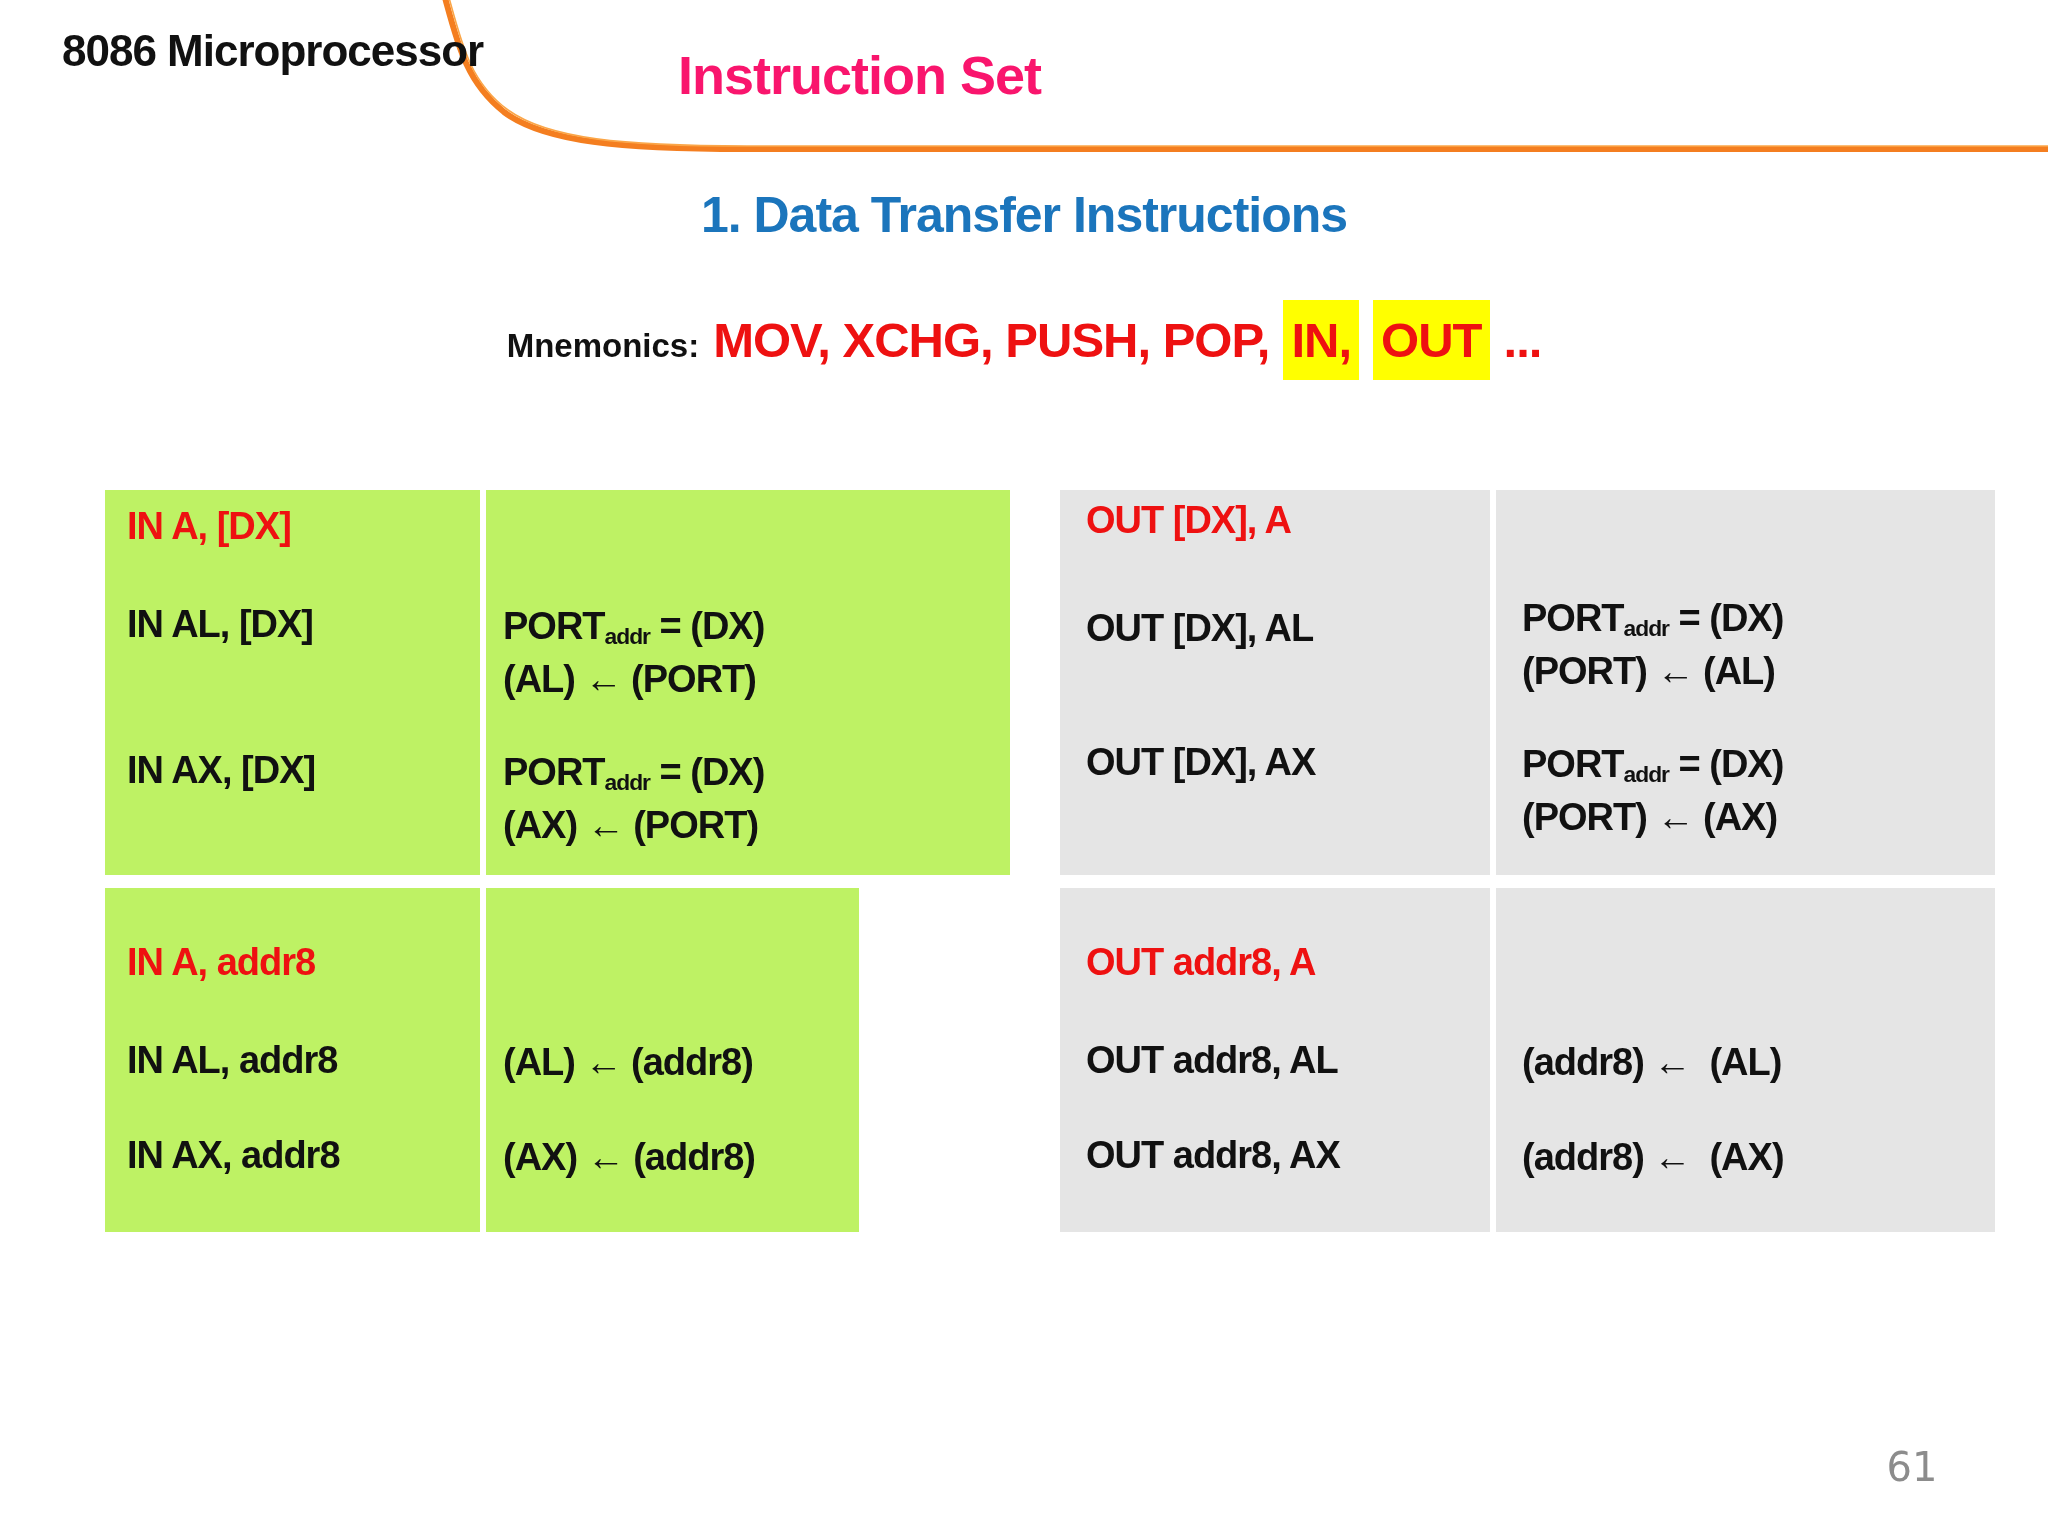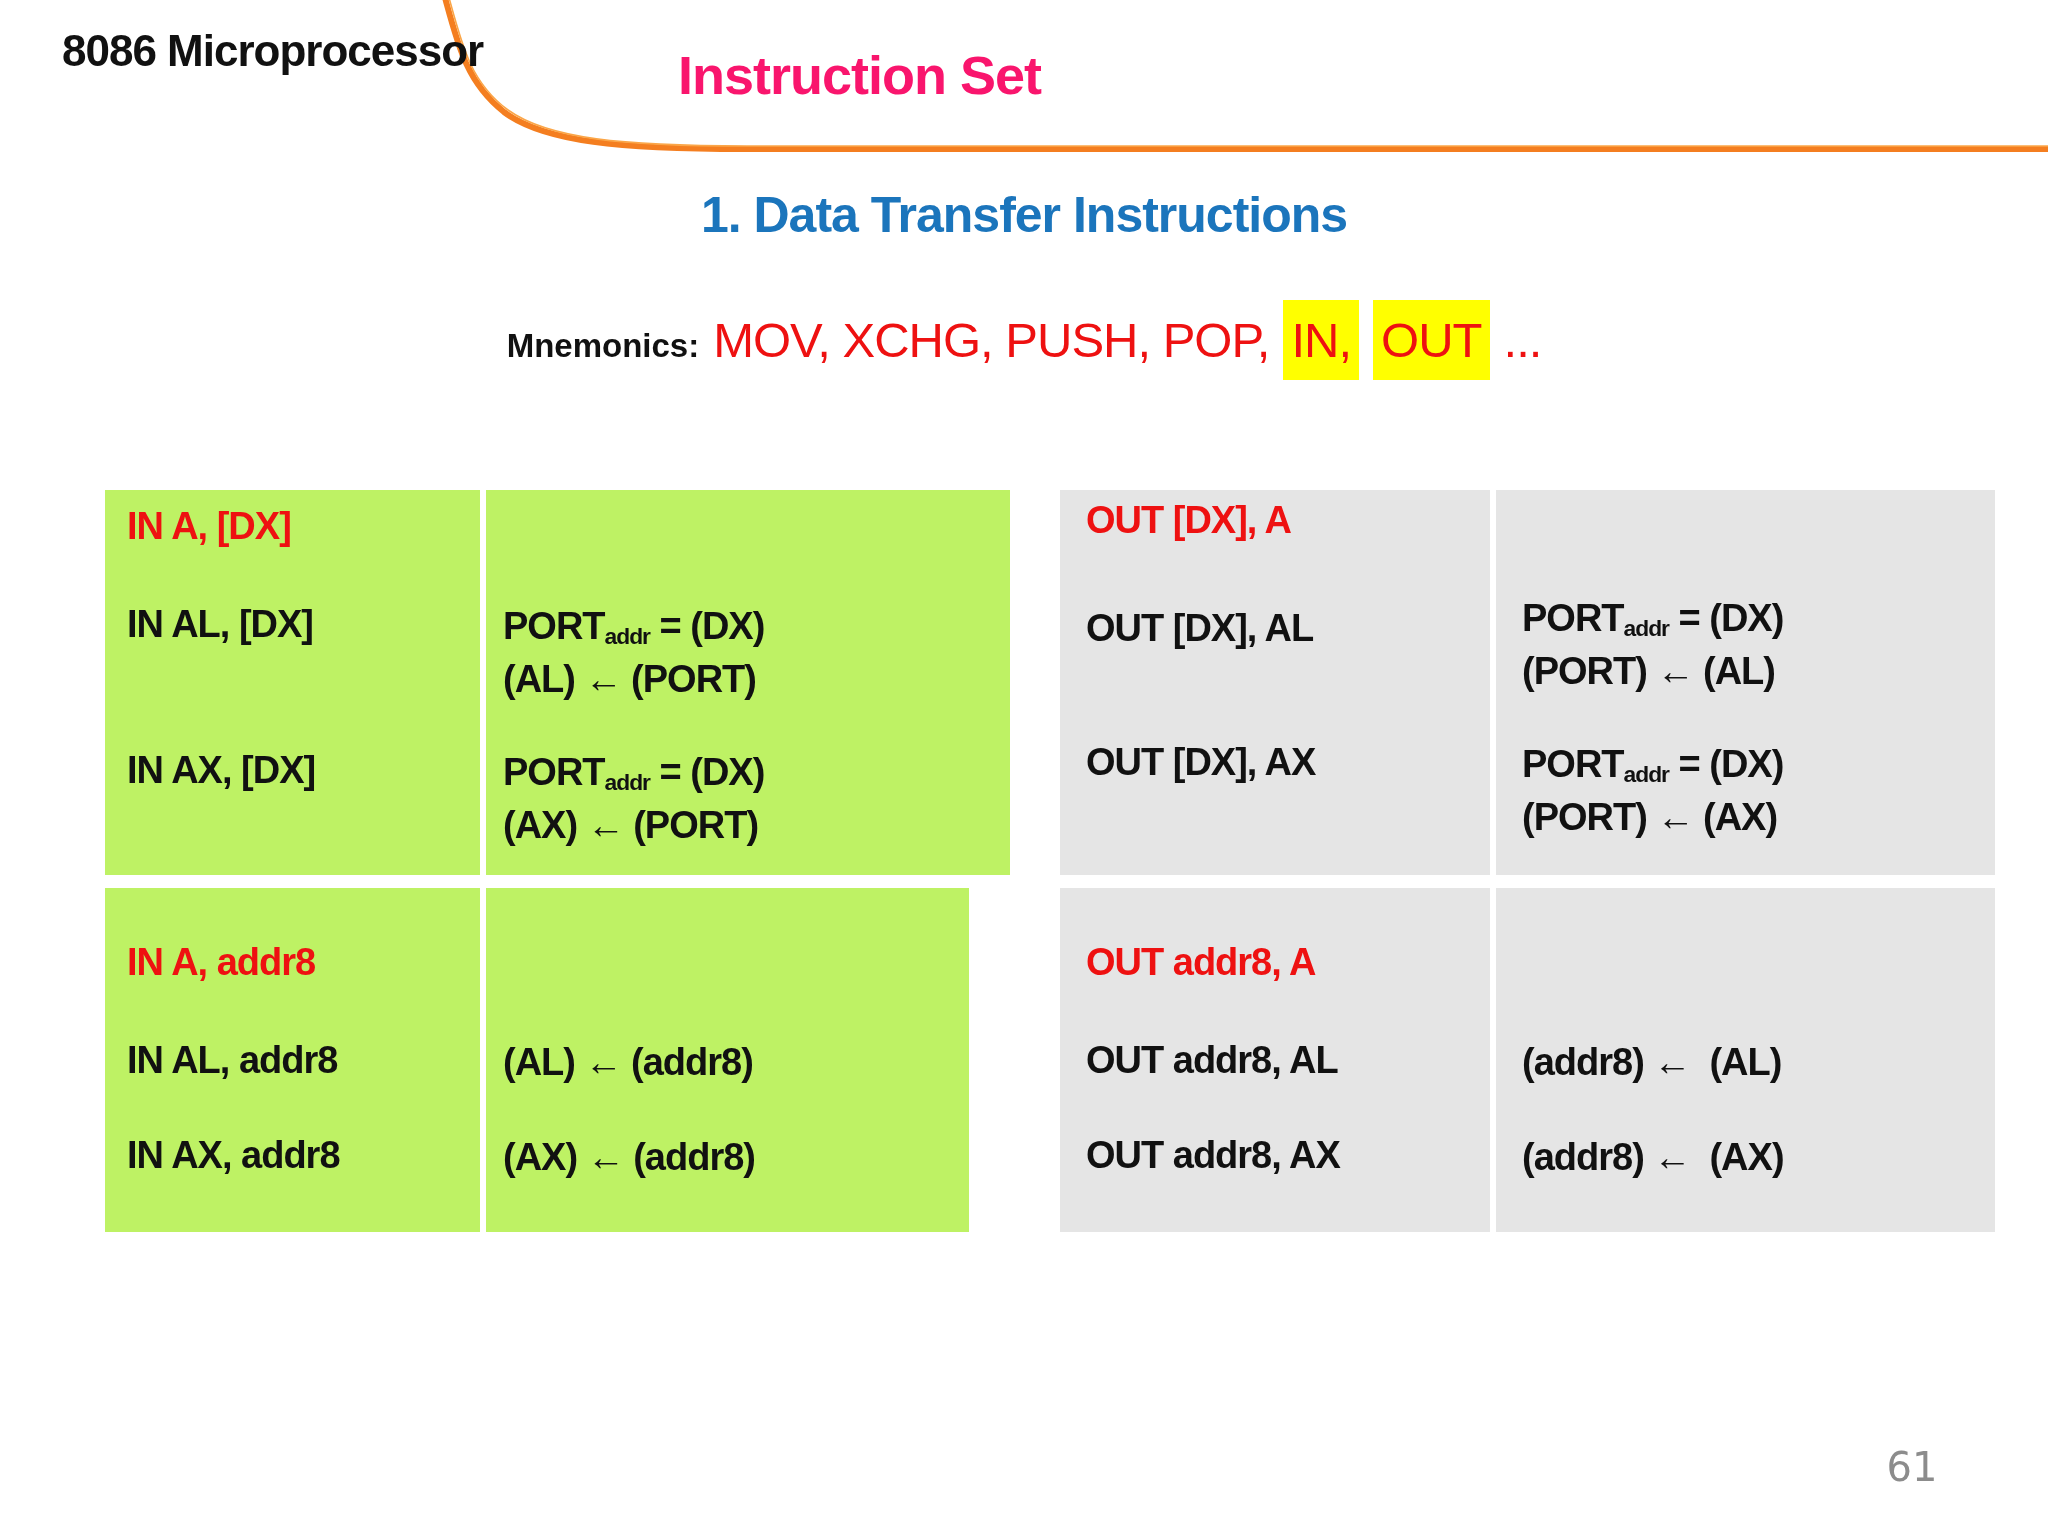--- a/index.html
+++ b/index.html
@@ -19,21 +19,21 @@
   .section-heading{
     position:absolute;left:0;top:186px;width:2048px;text-align:center;
     font-size:50px;font-weight:bold;color:#1B75BC;letter-spacing:-1px;
   }
   .mnemonics{
     position:absolute;left:0;top:300px;width:2048px;
     display:flex;justify-content:center;align-items:baseline;gap:14px;
     white-space:pre;
   }
   .mn-label{font-size:33px;font-weight:bold;color:#111;}
-  .mn-red{font-size:49px;font-weight:normal;color:#EE1111;letter-spacing:-1px;}
+  .mn-red{font-size:49px;font-weight:bold;color:#EE1111;letter-spacing:-1px;}
   .hl{background:#FFFF00;padding:12px 8px;}
   .tbl{position:absolute;}
   .tbl.pink{background:#bef264;}
   .tbl.green{background:#e5e5e5;}
   .divider{position:absolute;top:0;width:6px;height:100%;background:#ffffff;}
   .cell-header{
     position:absolute;font-size:38px;font-weight:bold;color:#EE1111;
     letter-spacing:-1px;white-space:pre;line-height:44px;
   }
   .instr{
@@ -83,21 +83,21 @@
       <div class="fline">(AL) ← (PORT)</div>
     </div>
 
     <div class="instr" style="left:22px;top:258px">IN AX, [DX]</div>
     <div class="formula" style="left:398px;top:258px">
       <div class="fline"><span>PORT</span><sub>addr</sub><span> = (DX)</span></div>
       <div class="fline">(AX) ← (PORT)</div>
     </div>
   </div>
 
-  <div class="tbl pink" style="left:105px;top:888px;width:864px;height:344px">
+  <div class="tbl pink" style="left:105px;top:888px;width:754px;height:344px">
     <div class="divider" style="left:375px"></div>
     <div class="cell-header" style="left:22px;top:52px">IN A, addr8</div>
 
     <div class="instr" style="left:22px;top:150px">IN AL, addr8</div>
     <div class="formula" style="left:398px;top:150px">
       <div class="fline">(AL) ← (addr8)</div>
     </div>
 
     <div class="instr" style="left:22px;top:245px">IN AX, addr8</div>
     <div class="formula" style="left:398px;top:245px">

